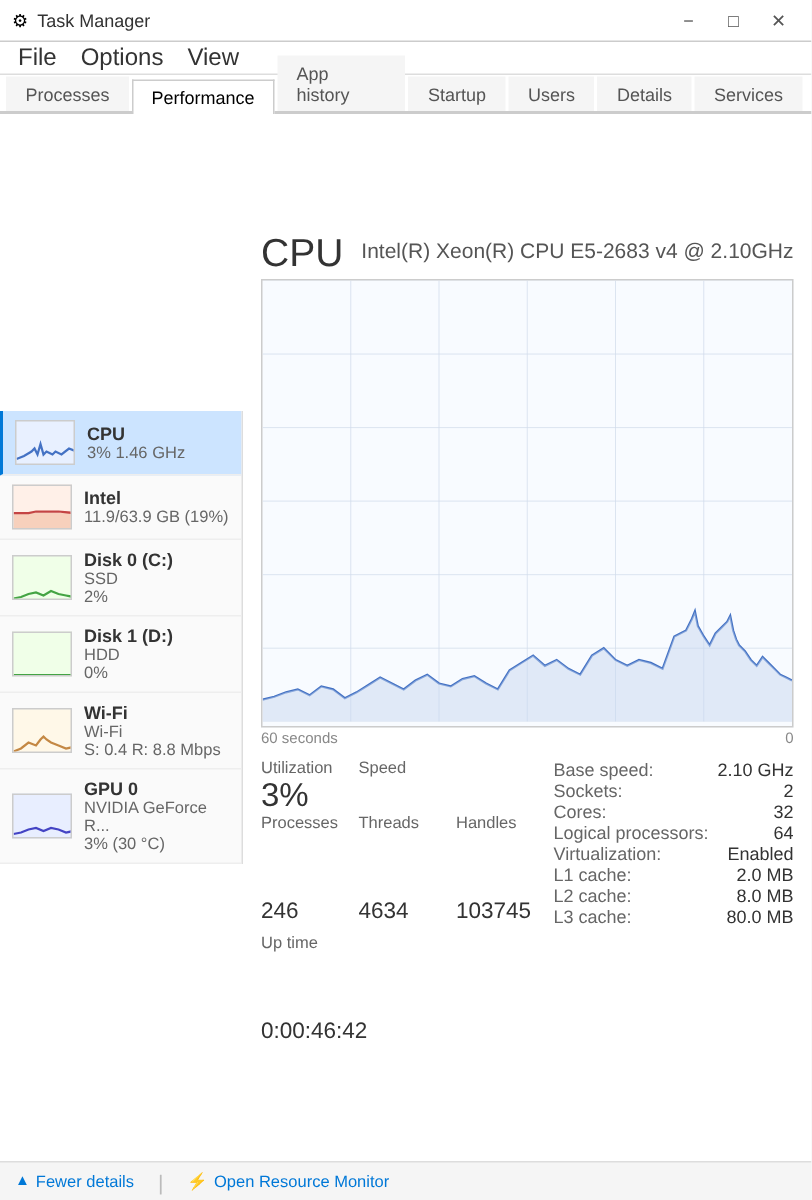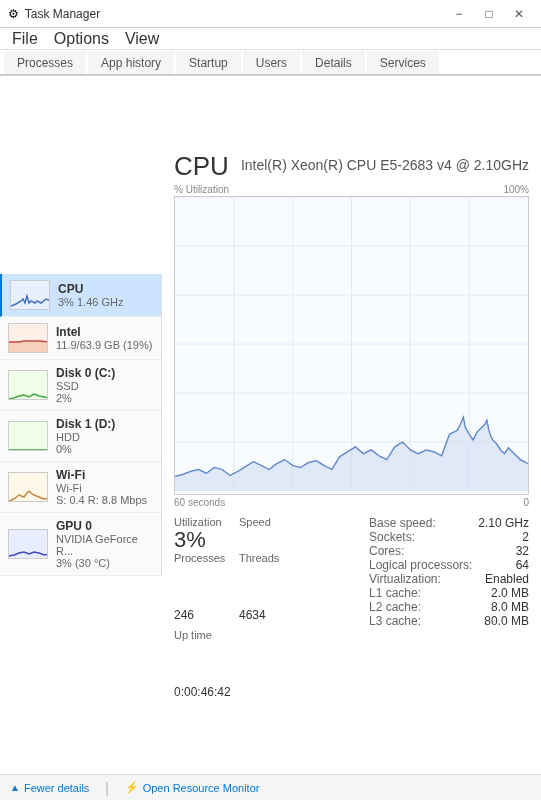--- a/index.html
+++ b/index.html
@@ -170,21 +170,21 @@
     }
     .chart-time-label {
       display: flex;
       justify-content: space-between;
       font-size: 10px;
       color: #888;
       margin-top: 2px;
     }
     .stat-label { font-size: 11px; color: #666; }
     .stat-value { font-size: 22px; font-weight: 300; color: #333; line-height: 1.1; }
-    .stat-value-medium { font-size: 12px; font-weight: 300; color: #333; line-height: 1.2; margin-top: 44px; }
+    .stat-value-medium { font-size: 15px; font-weight: 300; color: #333; line-height: 1.2; margin-top: 44px; }
     .uptime-block { margin-top: 4px; }
     .right-stat-row {
       display: flex;
       justify-content: space-between;
     }
     .right-stat-label { color: #666; }
     .right-stat-value { color: #333; font-weight: 500; }
     .bottom-bar {
       height: 26px;
       background: #f5f5f5;
@@ -221,20 +221,21 @@
 </div>
 
 <div class="menu-bar">
   <div class="menu-item">File</div>
   <div class="menu-item">Options</div>
   <div class="menu-item">View</div>
 </div>
 
 <div class="tab-bar">
   <div class="tab">Processes</div>
+  <div class="tab active">Performance</div>
   <div class="tab">App history</div>
   <div class="tab">Startup</div>
   <div class="tab">Users</div>
   <div class="tab">Details</div>
   <div class="tab">Services</div>
 </div>
 
 <div class="main-content">
 
   <div class="sidebar">
@@ -318,24 +319,20 @@
 
   </div>
 
   <div class="right-panel">
 
     <div class="panel-header">
       <div class="panel-title">CPU</div>
       <div class="panel-subtitle">Intel(R) Xeon(R) CPU E5-2683 v4 @ 2.10GHz</div>
     </div>
 
-    <div class="chart-labels">
-      <span>% Utilization</span>
-      <span>100%</span>
-    </div>
 
     <div class="chart-container">
       <svg width="100%" height="100%" viewBox="0 0 360 300" preserveAspectRatio="none">
 
         <line x1="0" y1="0" x2="360" y2="0" stroke="#d0dcea" stroke-width="0.5"></line>
         <line x1="0" y1="50" x2="360" y2="50" stroke="#d0dcea" stroke-width="0.5"></line>
         <line x1="0" y1="100" x2="360" y2="100" stroke="#d0dcea" stroke-width="0.5"></line>
         <line x1="0" y1="150" x2="360" y2="150" stroke="#d0dcea" stroke-width="0.5"></line>
         <line x1="0" y1="200" x2="360" y2="200" stroke="#d0dcea" stroke-width="0.5"></line>
         <line x1="0" y1="250" x2="360" y2="250" stroke="#d0dcea" stroke-width="0.5"></line>
@@ -376,20 +373,24 @@
           <div></div>
         </div>
         <div style="display:grid; grid-template-columns: 1fr 1fr 1fr; gap:4px 8px; margin-bottom:6px;">
           <div>
             <div class="stat-label">Processes</div>
             <div class="stat-value-medium">246</div>
           </div>
           <div>
             <div class="stat-label">Threads</div>
             <div class="stat-value-medium">4634</div>
+          </div>
+          <div>
+            <div class="stat-label">Handles</div>
+            <div class="stat-value-medium">103745</div>
           </div>
         </div>
         <div class="uptime-block">
           <div class="stat-label">Up time</div>
           <div class="stat-value-medium">0:00:46:42</div>
         </div>
       </div>
 
       <div style="min-width:160px;">
         <div class="right-stat-row">

